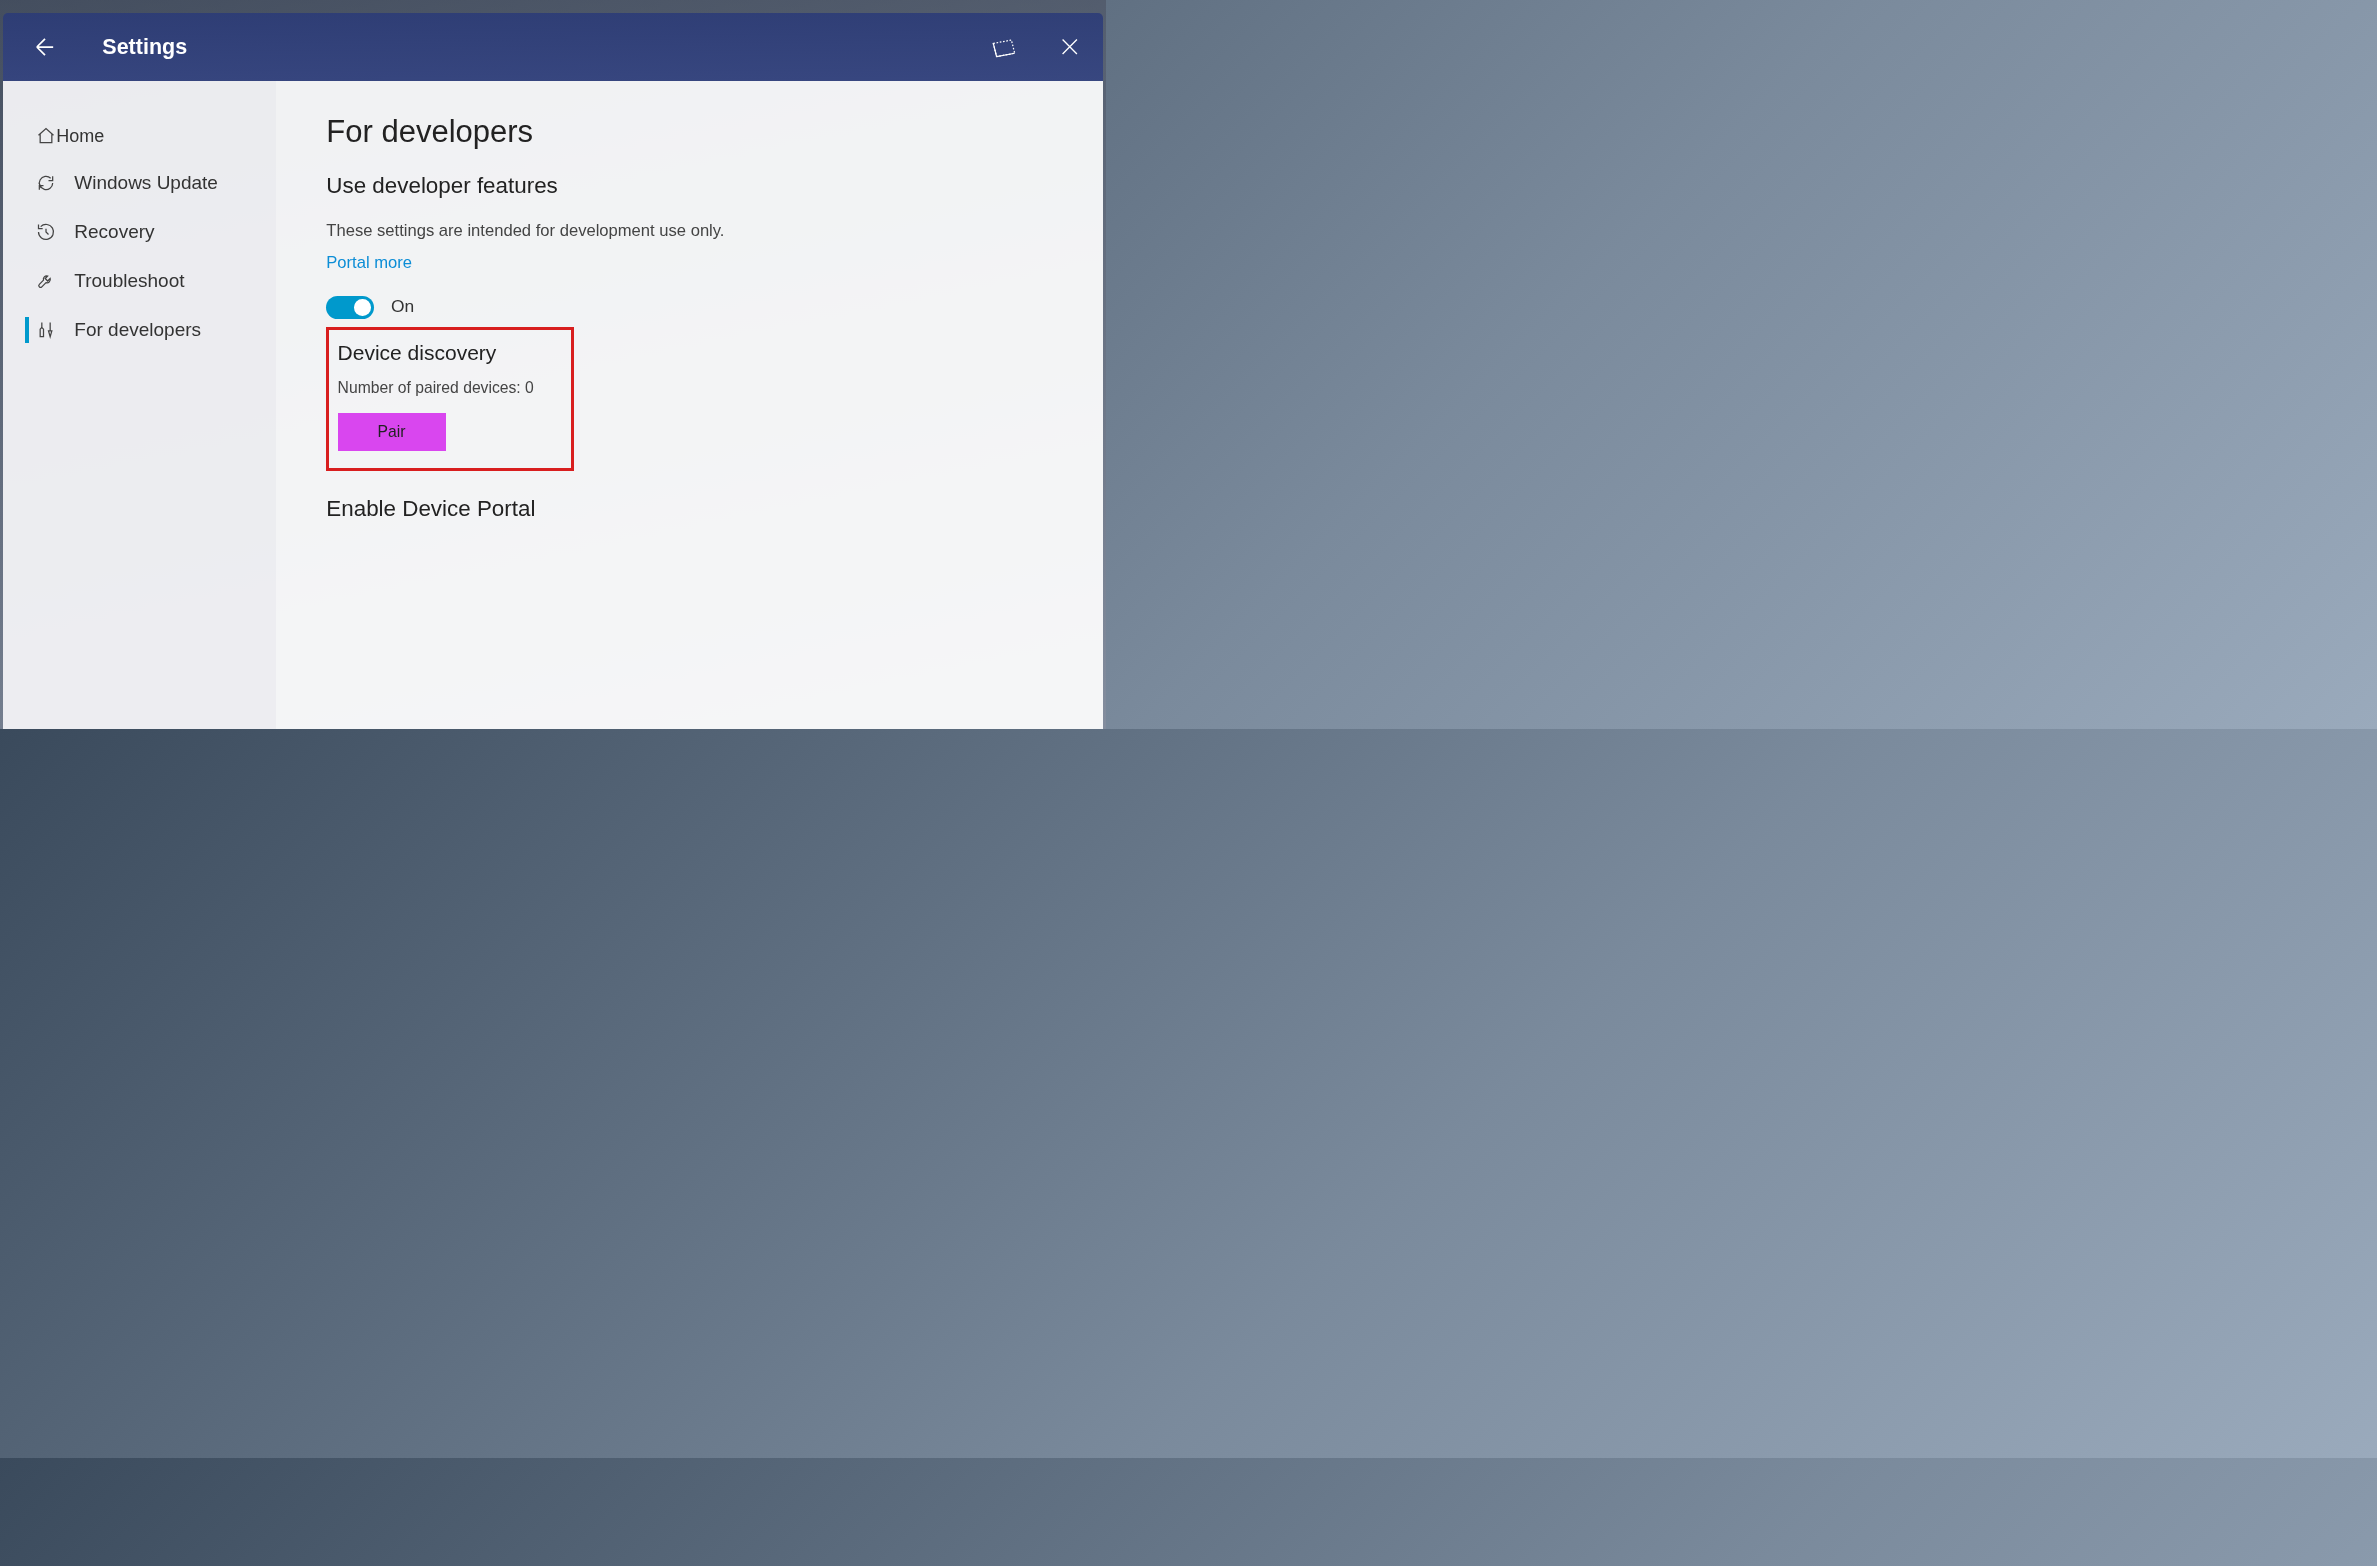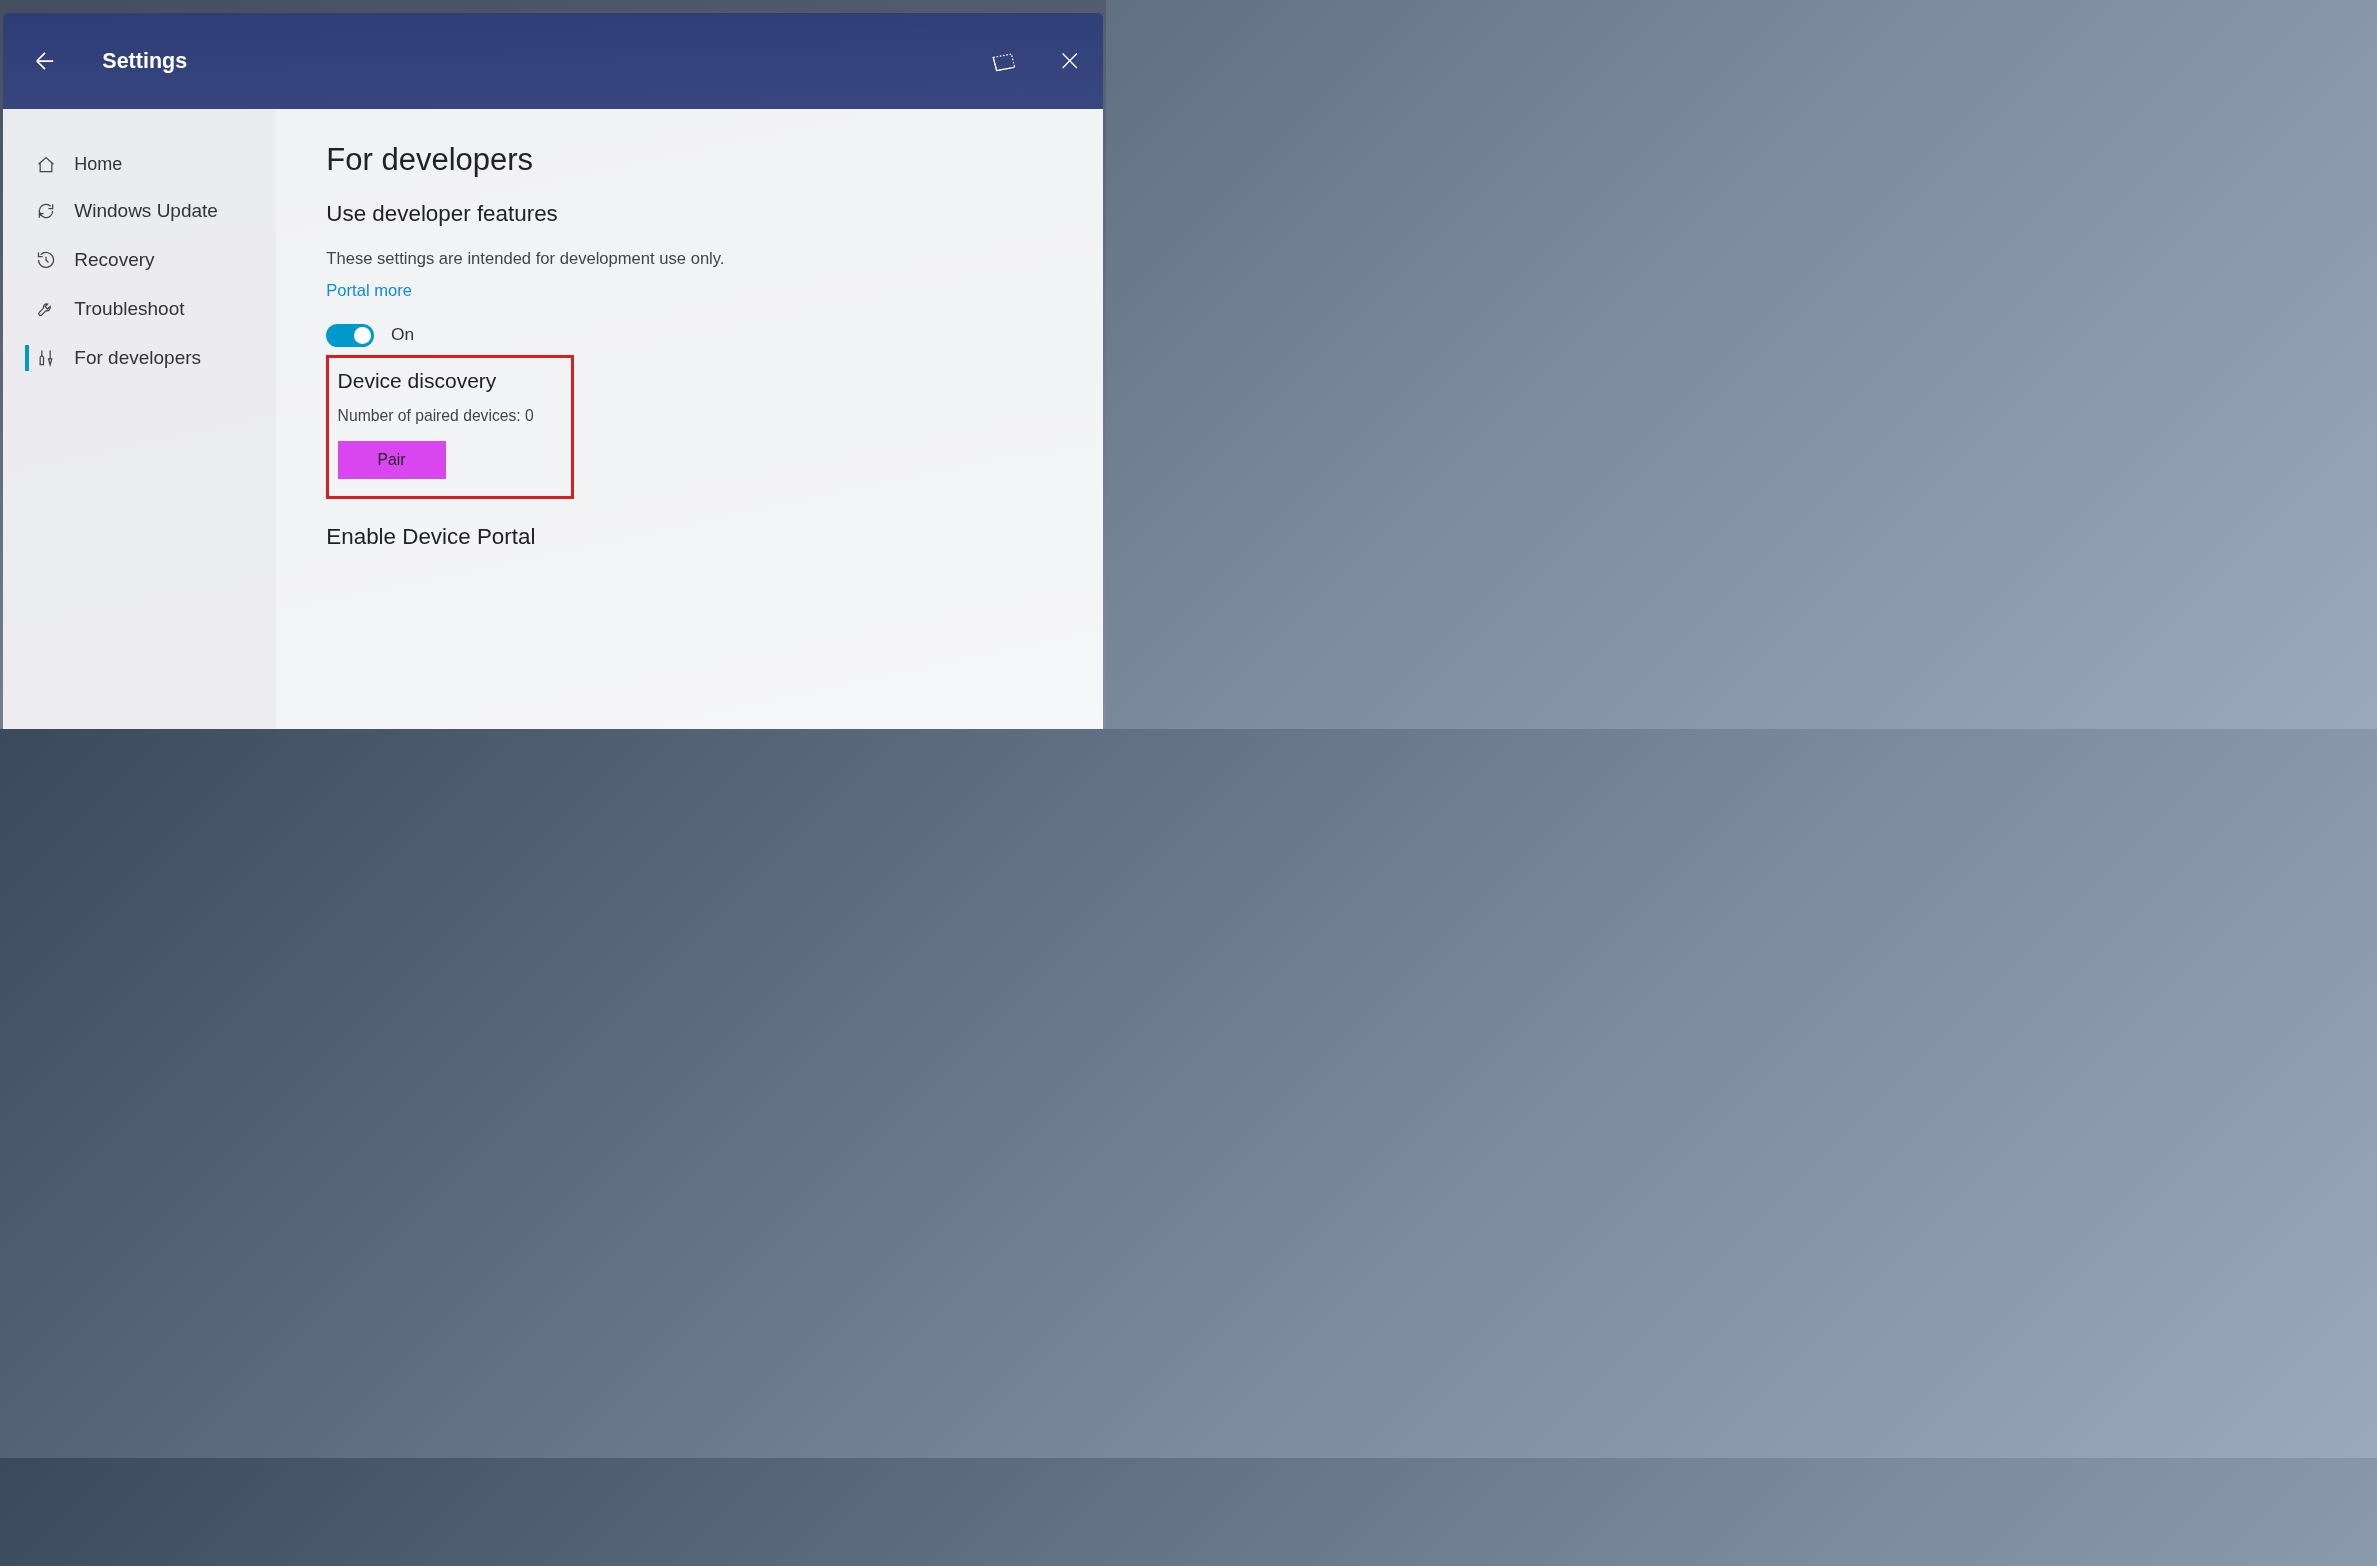--- a/index.html
+++ b/index.html
@@ -24,21 +24,21 @@
     .window {
       position: absolute;
       top: 13.2px;
       left: 3.3px;
       right: 3.3px;
       bottom: 0;
       display: flex;
       flex-direction: column;
     }
     .titlebar {
-      height: 96px;
+      height: 68px;
       background: linear-gradient(to bottom, rgba(42,58,120,0.85), rgba(50,66,130,0.85));
       display: flex;
       align-items: center;
       padding: 0 25px;
       border-radius: 5px 5px 0 0;
       position: relative;
     }
     .titlebar-back {
       width: 33px;
       height: 33px;
@@ -76,23 +76,22 @@
       position: relative;
     }
     .sidebar {
       width: 273px;
       background: rgba(230,230,235,0.5);
       padding: 33px 0 0 0;
       flex-shrink: 0;
     }
     .sidebar-home {
       display: flex;
-      align-items: flex-end;
+      align-items: flex-start;
       padding: 11.6px 25px 11.6px 33px;
-      gap: 18px;
       cursor: pointer;
       color: #333;
     }
     .sidebar-home .icon {
       width: 20px;
       height: 20px;
     }
     .sidebar-home span {
       font-size: 18px;
     }

